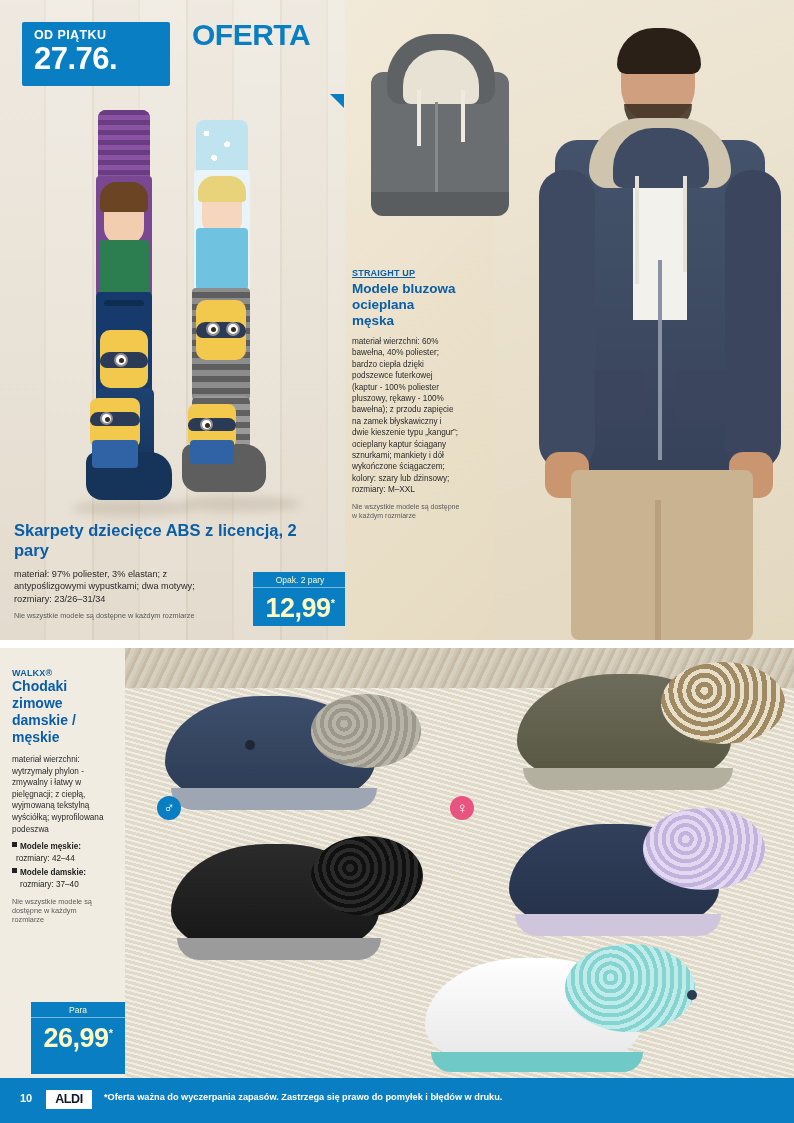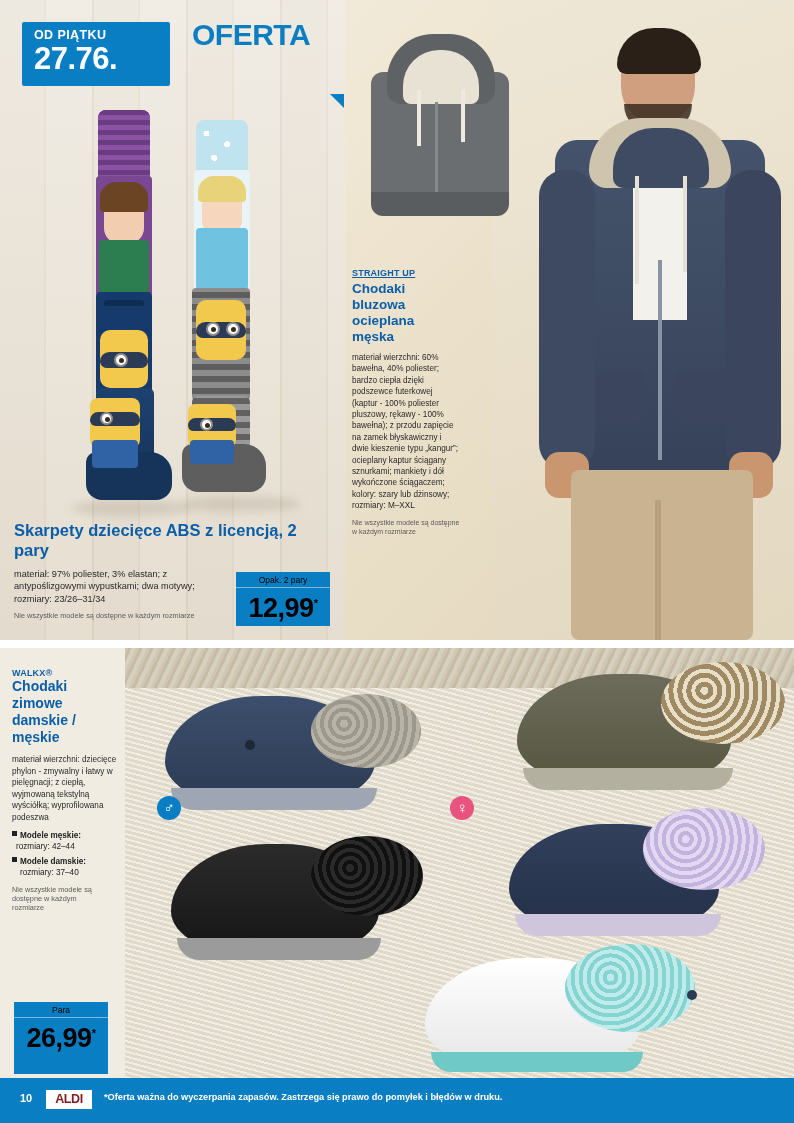--- a/index.html
+++ b/index.html
@@ -49,21 +49,21 @@
   .sock { position:absolute; border-radius:14px 14px 10px 10px; }
   .sock-shadow { position:absolute; background:rgba(120,105,85,.18); filter:blur(4px); border-radius:50%;}
 
   
   #socks-text { position:absolute; left:14px; top:520px; width:318px; }
   .prod-title { color:#0a5ea8; font-size:16.5px; font-weight:bold; line-height:20px; }
   .prod-desc { font-size:9.2px; line-height:12.4px; color:#2a2a2a; margin-top:8px; }
   .prod-note { font-size:7.3px; color:#5b5b5b; margin-top:6px; }
 
   
-  .price-box { position:absolute; background:#0a7ec2; color:#000000; }
+  .price-box { position:absolute; background:#0a7ec2; color:#fef9c3;margin-left:17px; }
   .price-box .cap {
     font-size:8.5px; text-align:center; padding:3px 0 2px; font-weight:normal;
     border-bottom:1px solid rgba(255,255,255,.45);
   }
   .price-box .val {
     font-size:27px; font-weight:bold; text-align:center; line-height:31px; letter-spacing:-.5px;
   }
   .price-box .val sup { font-size:11px; vertical-align:super; font-weight:bold;}
 
   
@@ -115,21 +115,21 @@
   .fur  { position:absolute; border-radius:50%; }
 
   
   #footer {
     position:absolute; left:0; top:1078px; width:794px; height:45px;
     background:#0a7ec2; color:#fff;
   }
   #footer .pg { position:absolute; left:20px; top:14px; font-size:11px; font-weight:bold;}
   #footer .logo {
     position:absolute; left:46px; top:12px; width:46px; height:19px;
-    background:#fff; color:#7f1d1d; font-size:12.5px; font-weight:bold;
+    background:#fff; color:#0f172a; font-size:12.5px; font-weight:bold;
     text-align:center; line-height:19px; letter-spacing:-.4px;
   }
   #footer .note { position:absolute; left:104px; top:14px; font-size:9.2px; font-weight:bold;}
 </style>
 </head>
 <body>
 
 <div id="top-left">
   <div id="wood-tone"></div>
 
@@ -245,21 +245,21 @@
     <div class="abs" style="left:22px; top:14px; width:108px; height:70px; background:#5f6264; border-radius:46px 46px 14px 14px;"></div>
     <div class="abs" style="left:38px; top:30px; width:76px; height:54px; background:#e8e2d5; border-radius:36px 36px 8px 8px;"></div>
     <div class="abs" style="left:52px; top:70px; width:4px; height:56px; background:#efeae0;"></div>
     <div class="abs" style="left:96px; top:70px; width:4px; height:52px; background:#efeae0;"></div>
     <div class="abs" style="left:70px; top:82px; width:3px; height:104px; background:#878a8c;"></div>
     <div class="abs" style="left:6px; top:172px; width:138px; height:24px; background:#5a5d5f; border-radius:0 0 12px 12px;"></div>
   </div>
 
   <div id="jacket-desc">
     <div class="brand">STRAIGHT UP</div>
-    <div class="prod-title">Chodaki bluzowa ocieplana męska</div>
+    <div class="prod-title">Modele bluzowa ocieplana męska</div>
     <div class="prod-desc">materiał wierzchni: 60% bawełna, 40% poliester; bardzo ciepła dzięki podszewce futerkowej (kaptur - 100% poliester pluszowy, rękawy - 100% bawełna); z przodu zapięcie na zamek błyskawiczny i dwie kieszenie typu „kangur”; ocieplany kaptur ściągany sznurkami; mankiety i dół wykończone ściągaczem; kolory: szary lub dżinsowy; rozmiary: M–XXL</div>
     <div class="prod-note">Nie wszystkie modele są dostępne w każdym rozmiarze</div>
   </div>
 
 
 </div>
 
 <div id="bottom">
 
   <div id="clogs-photo">
@@ -287,21 +287,21 @@
     <div class="clog" style="left:306px; top:404px; width:212px; height:20px; background:#6fc9c7; border-radius:0 0 30px 30px;"></div>
     <div class="abs" style="left:562px; top:342px; width:10px; height:10px; background:#2c3a52; border-radius:50%;"></div>
 
     <div class="gender-badge" style="left:32px; top:148px;">♂</div>
     <div class="gender-badge f" style="left:325px; top:148px;">♀</div>
   </div>
 
   <div id="clogs-text">
     <div class="brand" style="text-decoration:none;">WALKX®</div>
     <div class="prod-title">Chodaki zimowe damskie / męskie</div>
-    <div class="prod-desc">materiał wierzchni: dziecięce phylon - zmywalny i łatwy w pielęgnacji; z ciepłą, wyjmowaną tekstylną wyściółką; wyprofilowana podeszwa</div>
+    <div class="prod-desc">materiał wierzchni: wytrzymały phylon - zmywalny i łatwy w pielęgnacji; z ciepłą, wyjmowaną tekstylną wyściółką; wyprofilowana podeszwa</div>
     <div class="bullets">
       <div class="b">
         <span class="sq"></span><b>Modele męskie:</b><br>
         <span style="margin-left:4px;">rozmiary: 42–44</span>
       </div>
       <div class="b">
         <span class="sq"></span><b>Modele damskie:</b><br>
         <span style="margin-left:8px;">rozmiary: 37–40</span>
       </div>
     </div>

